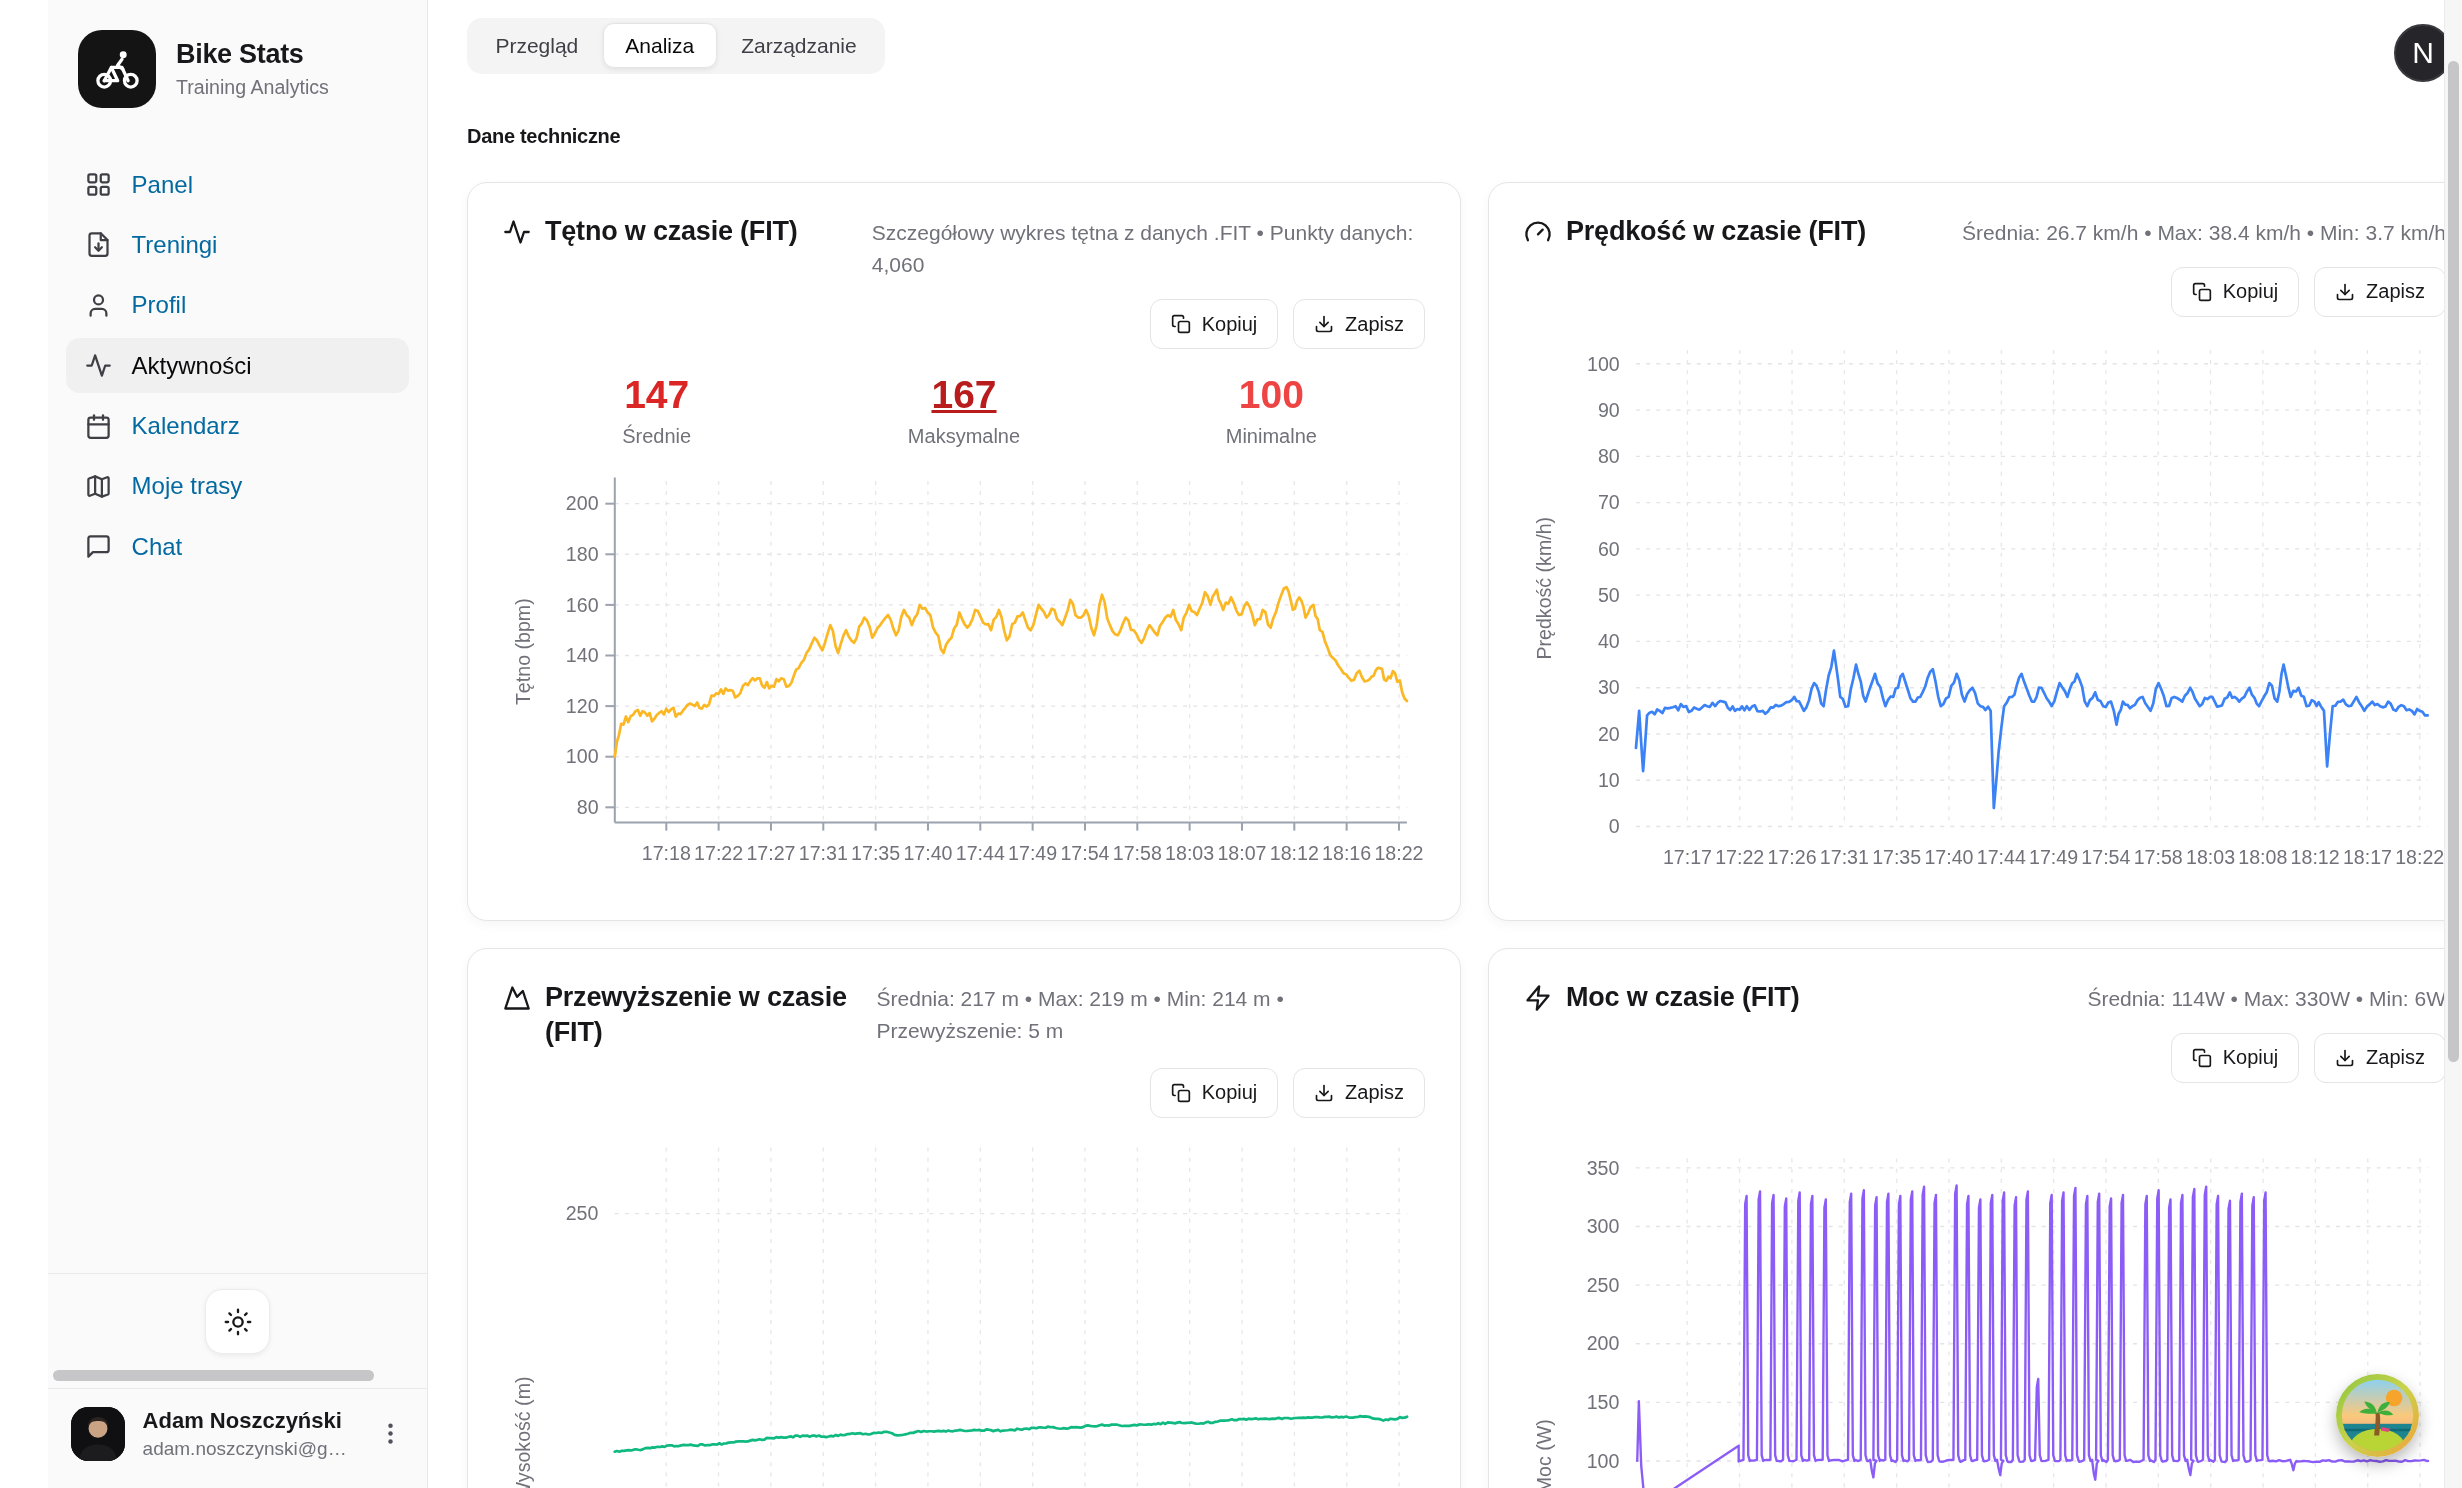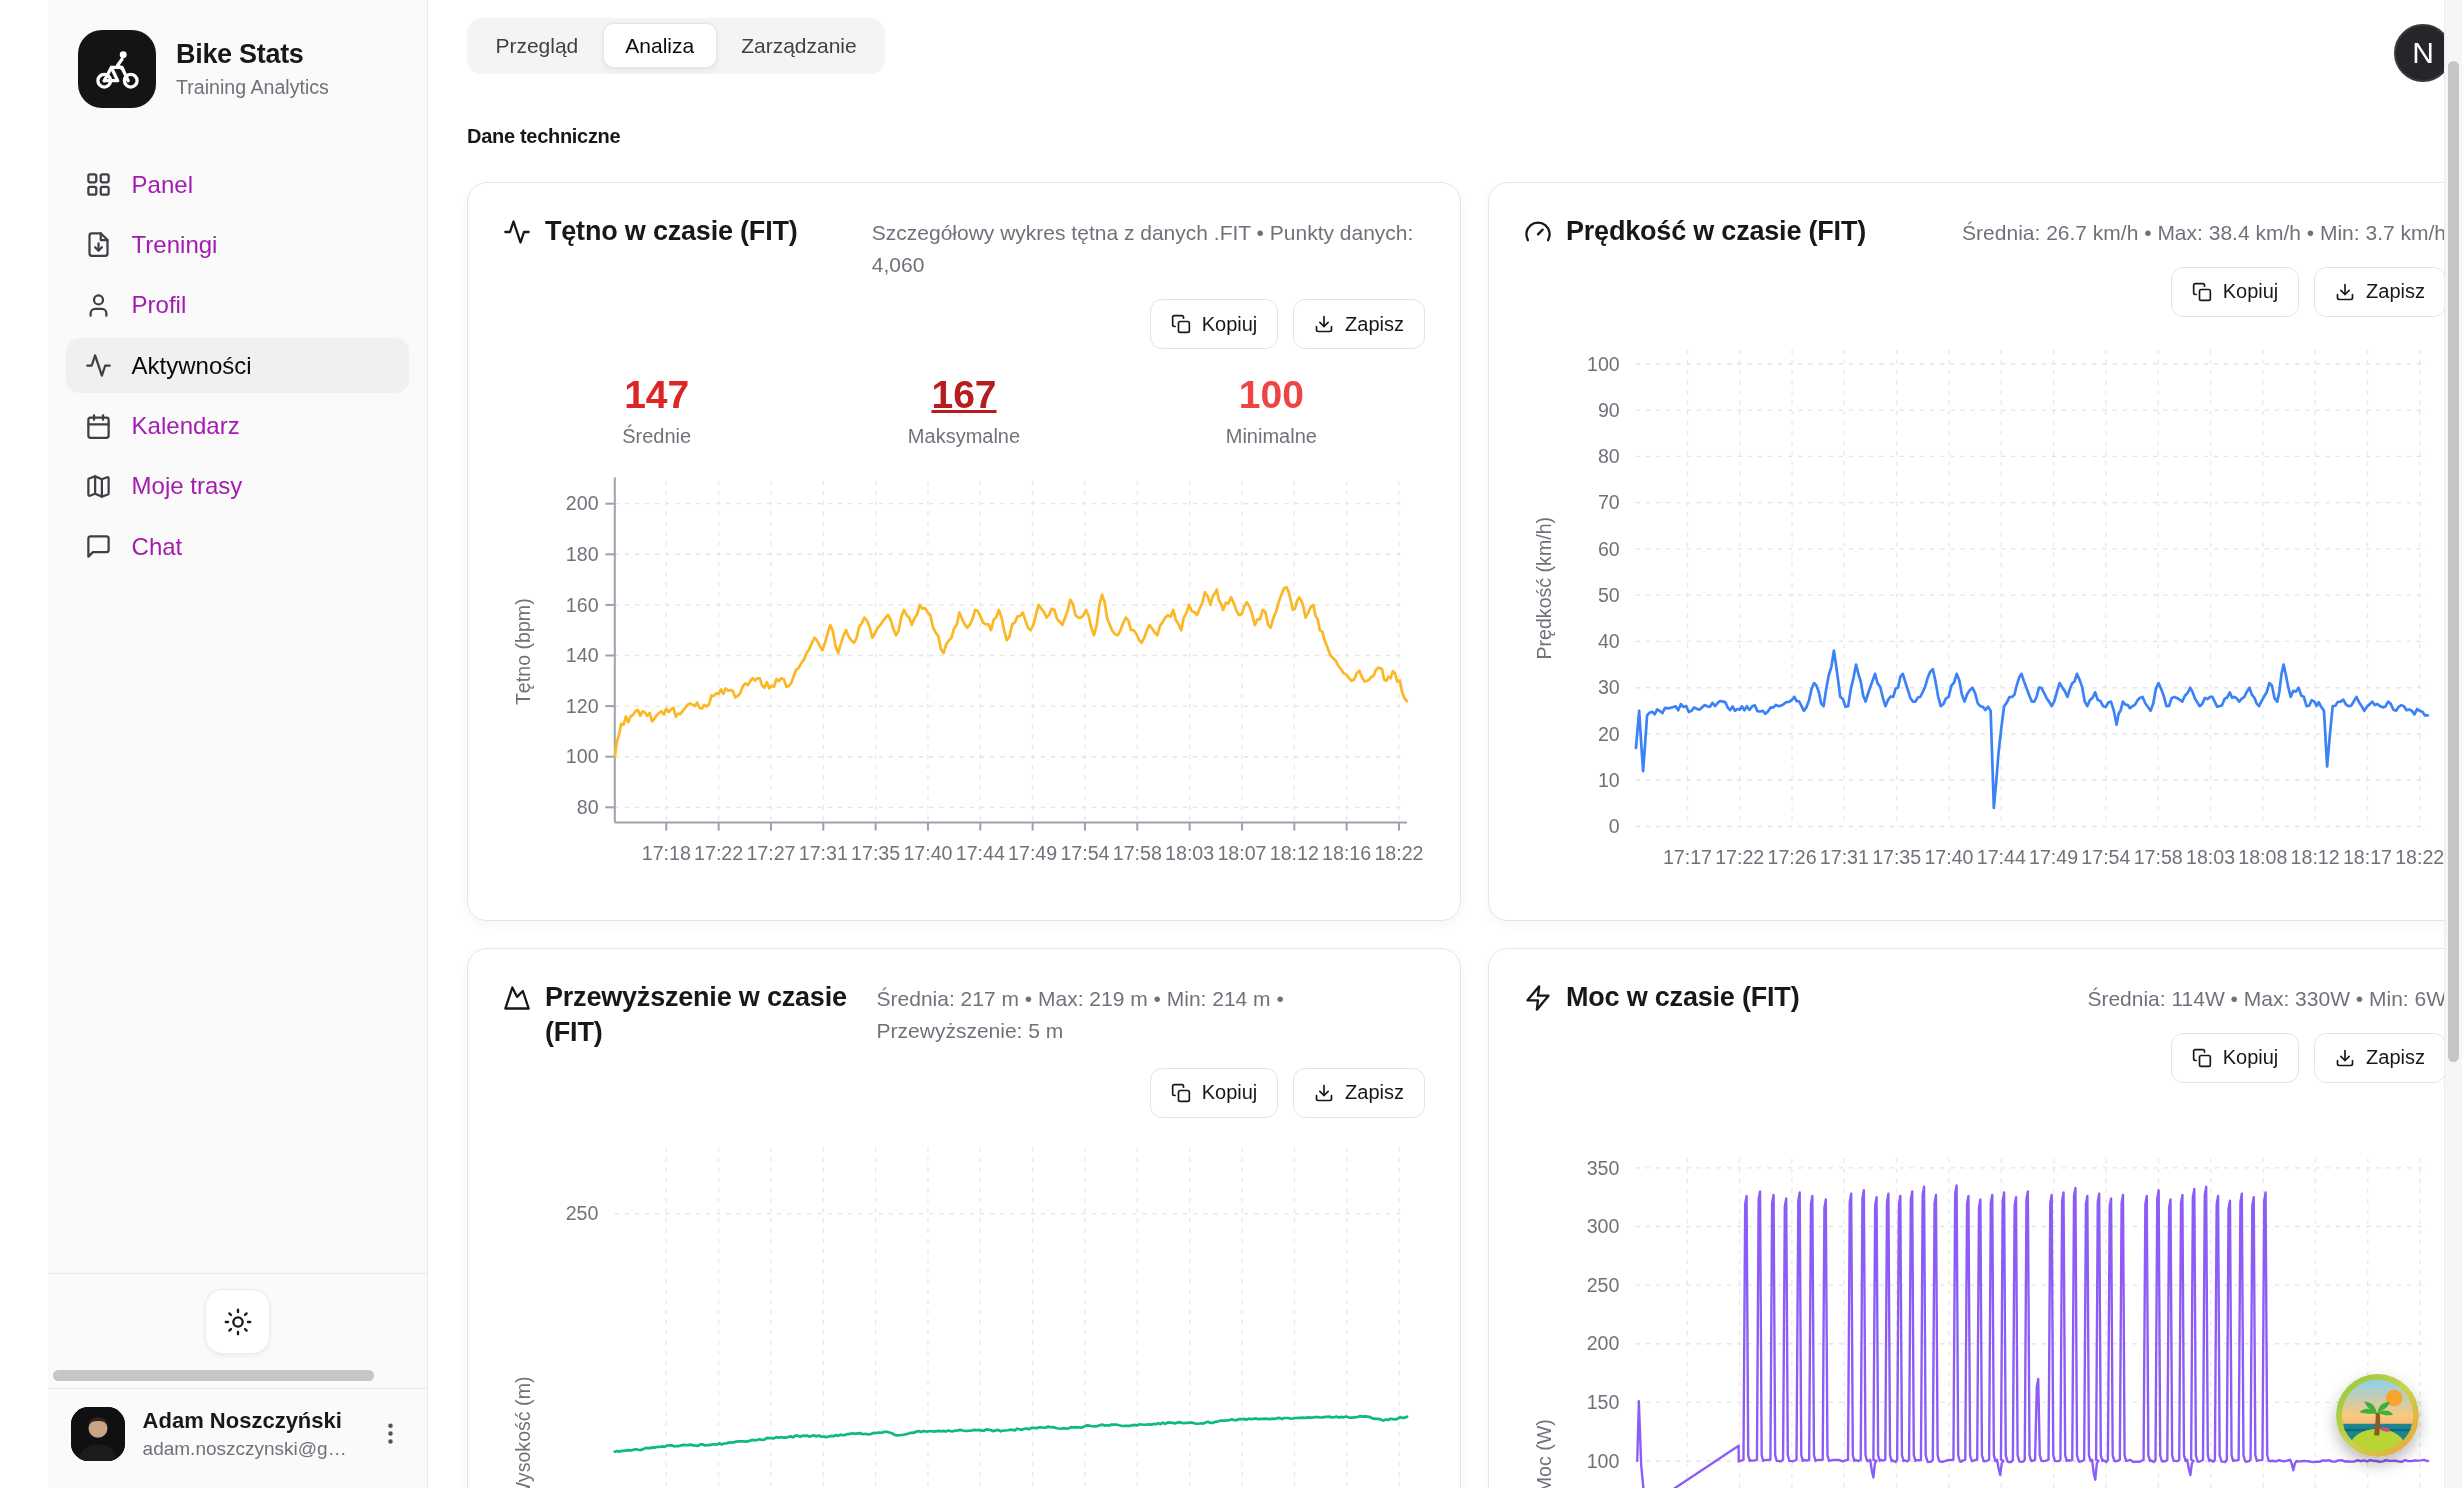--- a/index.html
+++ b/index.html
@@ -11,21 +11,21 @@
   .sidebar{width:380px;min-width:380px;background:#fafafa;border-right:1.4px solid #e7e7e9;
     display:flex;flex-direction:column;}
   .brand{display:flex;align-items:center;gap:20px;padding:30px 27px 0 30px;}
   .brand-icon{width:78px;height:78px;background:#141414;border-radius:24px;flex:none;
     display:flex;align-items:center;justify-content:center;}
   .brand-icon svg{width:49px;height:49px;}
   .brand-title{font-size:27px;font-weight:700;letter-spacing:-0.3px;}
   .brand-sub{font-size:19.6px;color:#71717a;margin-top:5.4px;}
   .nav{margin-top:49px;padding:0 17.6px;display:flex;flex-direction:column;gap:5.4px;}
   .nav-item{display:flex;align-items:center;gap:20px;padding:13.5px 19px;border-radius:13.5px;
-    font-size:24px;color:#a21caf;cursor:pointer;}
+    font-size:24px;color:#0369a1;cursor:pointer;}
   .nav-item.active{background:#f0f0f1;color:#09090b;}
   .nav-item svg{width:27px;height:27px;stroke:#3f3f46;flex:none;}
   .sidebar-bottom{margin-top:auto;}
   .divider{height:1.4px;background:#e9e9eb;}
   .theme-wrap{display:flex;justify-content:center;padding:15px 0 13.5px;}
   .theme-btn{width:65px;height:65px;border-radius:17.6px;background:#fff;border:1.4px solid #ececee;
     box-shadow:0 1.4px 5.4px rgba(0,0,0,.06);display:flex;align-items:center;justify-content:center;cursor:pointer;}
   .theme-btn svg{width:28px;height:28px;stroke:#18181b;}
   .hscroll{height:10.8px;background:#c6c6c8;border-radius:5.4px;margin:2.7px 5.4px 6.8px;width:321px;}
   .user-row{display:flex;align-items:center;gap:17.6px;padding:17.6px 23px 27px;}

